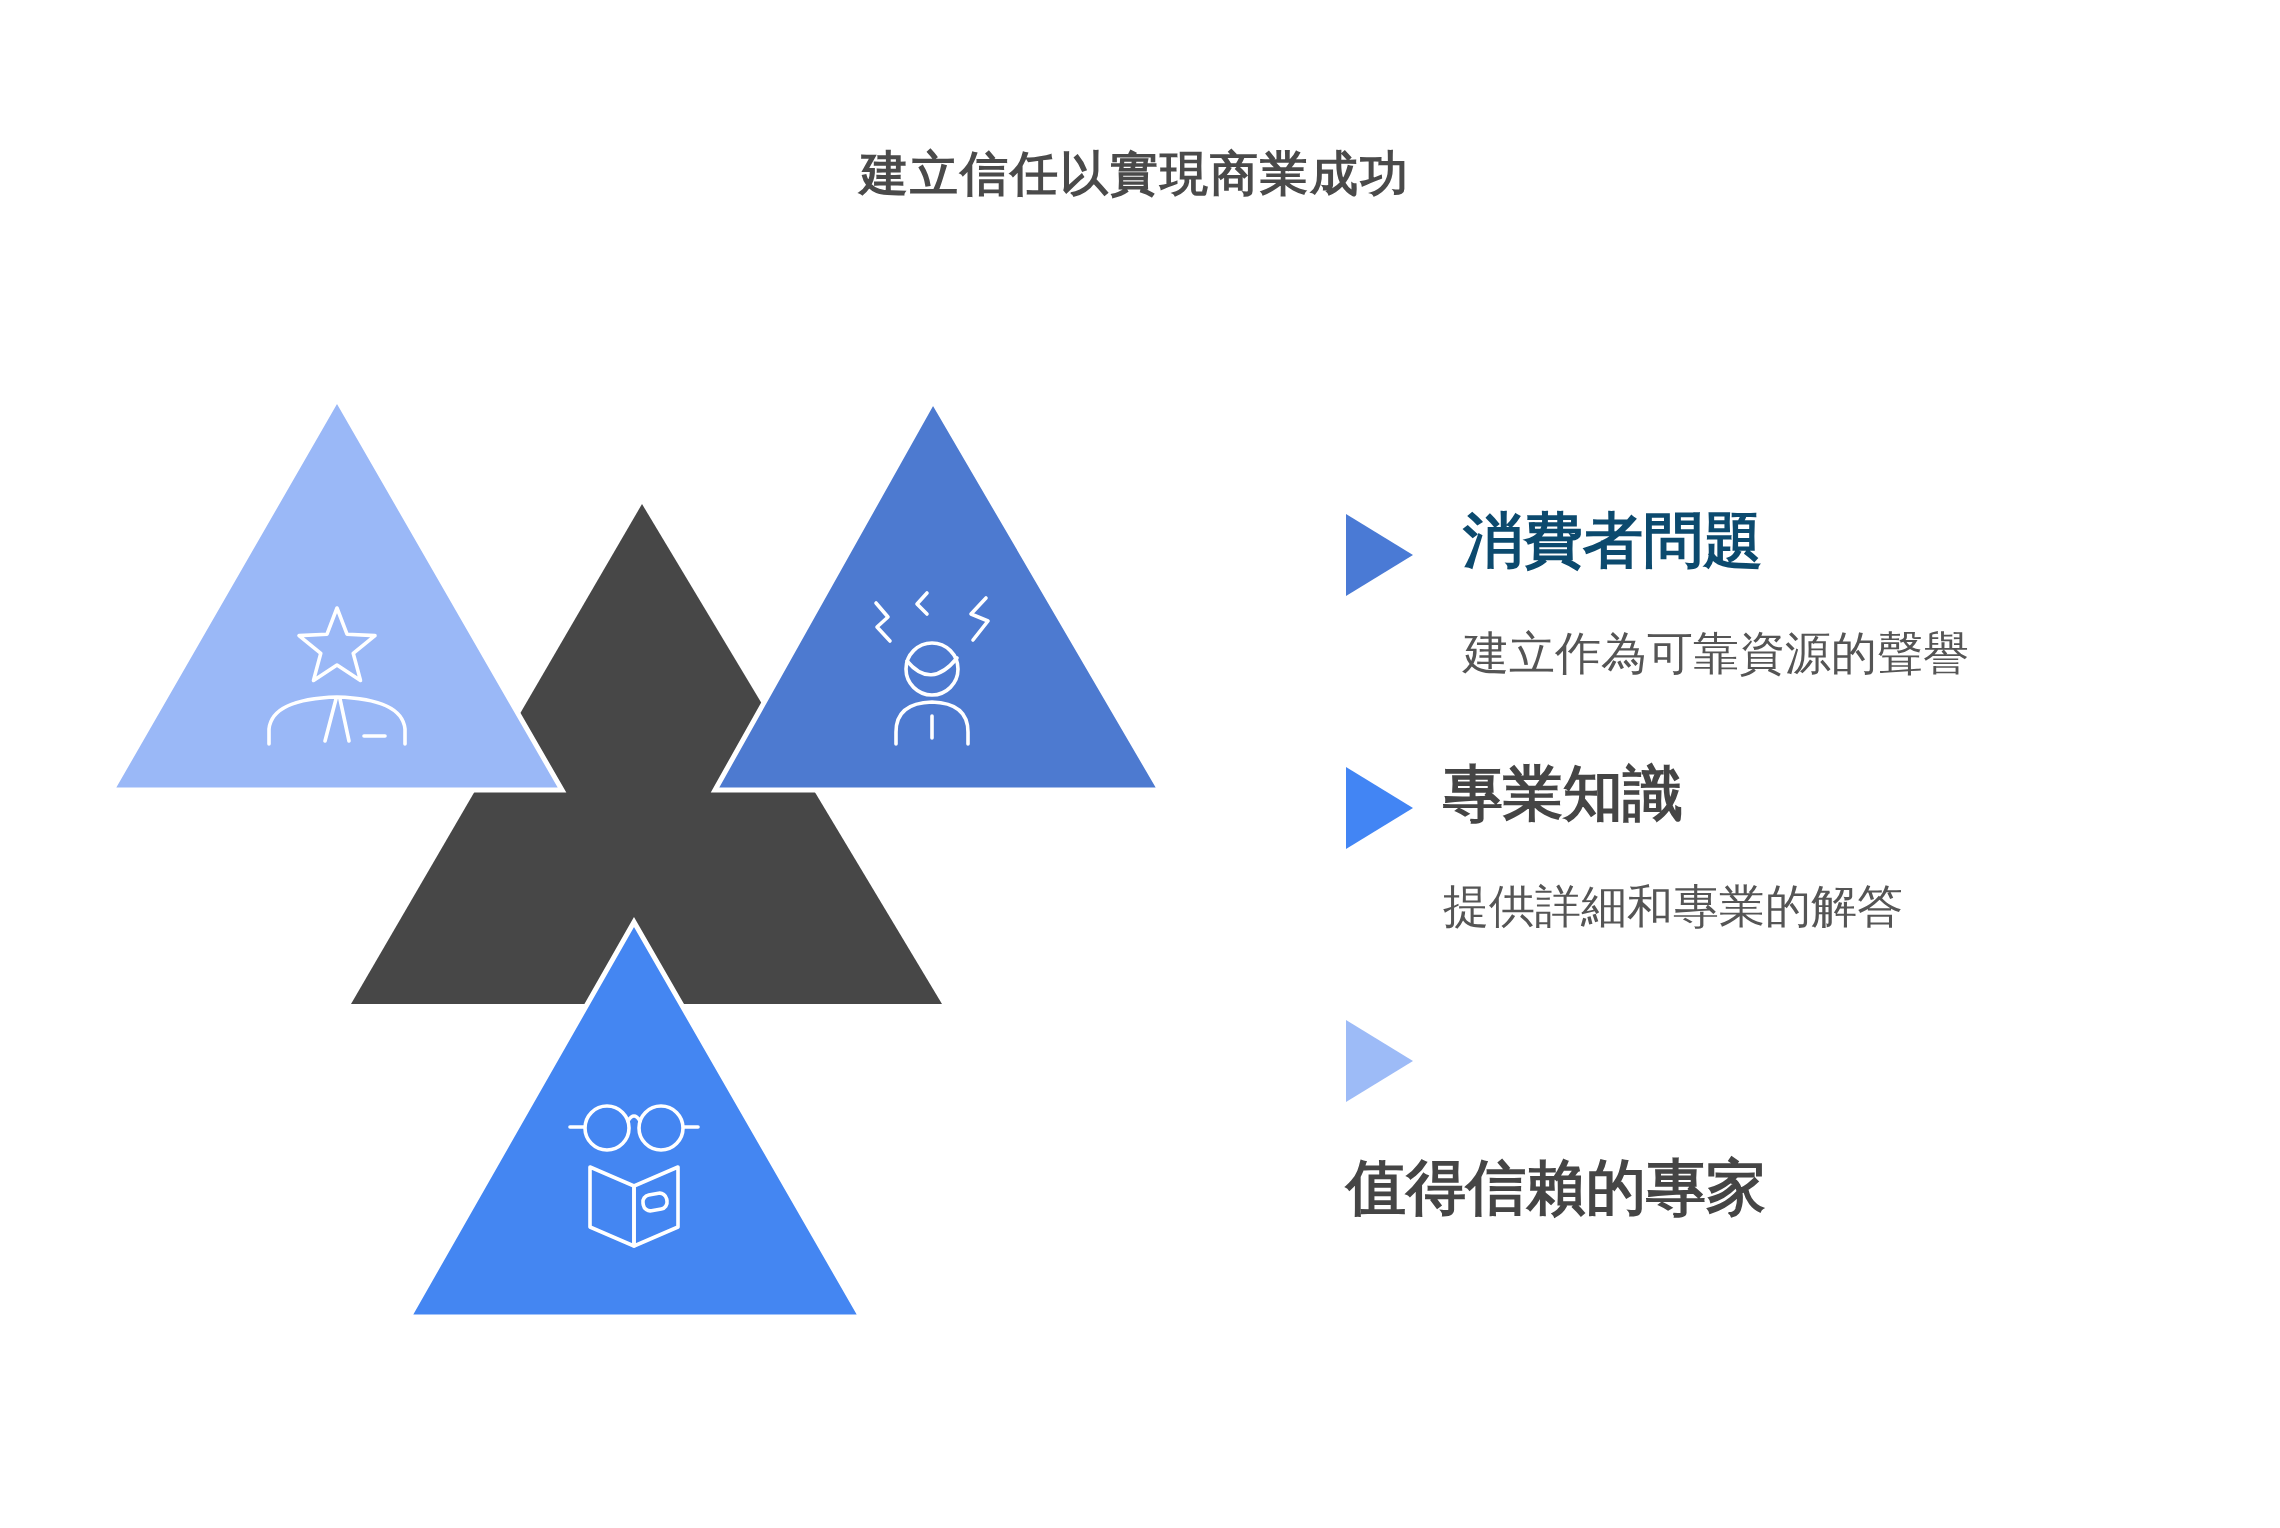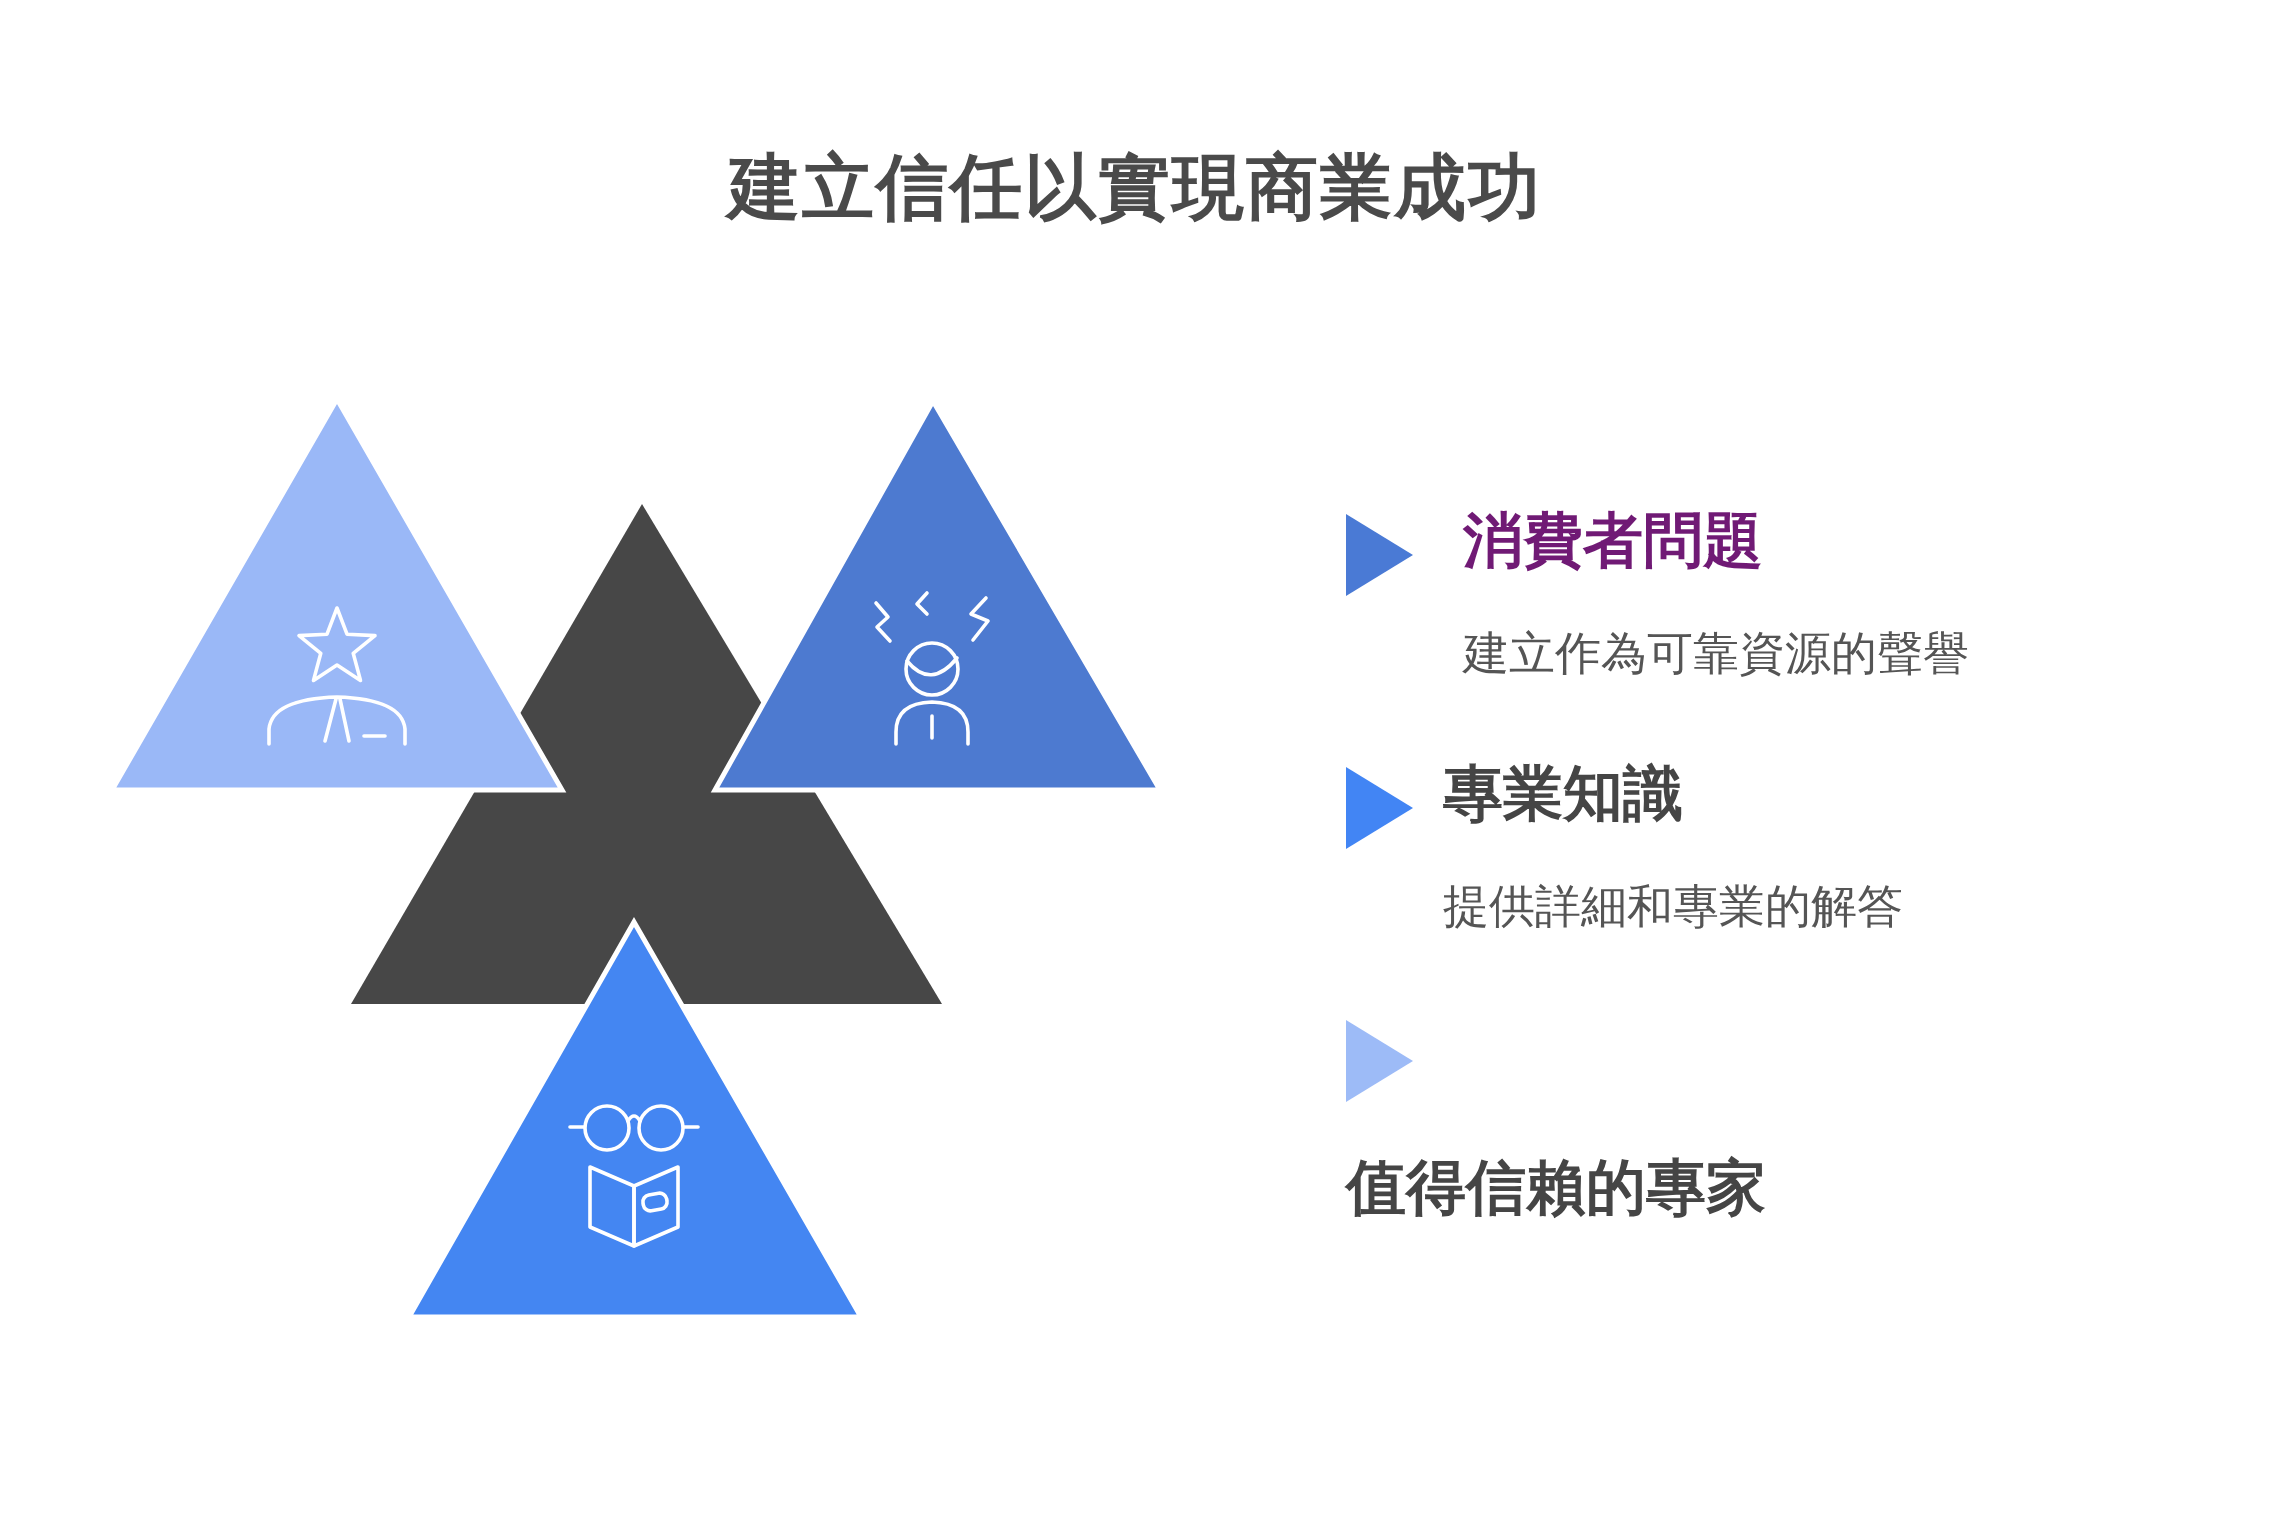--- a/index.html
+++ b/index.html
@@ -15,21 +15,21 @@
     background: #ffffff;
     overflow: hidden;
   }
   .title {
     position: absolute;
     top: 148px;
     left: 0;
     right: 10px;
     margin: 0;
     text-align: center;
-    font-size: 72px;
+    font-size: 48px;
     font-weight: 700;
     letter-spacing: 2px;
     color: #4a4a4a;
     line-height: 1.1;
   }
   .cluster-svg {
     position: absolute;
     top: 0;
     left: 0;
     width: 2280px;
@@ -137,21 +137,21 @@
       <path d="M678,1167 L634,1186 L634,1246 L678,1227 Z"></path>
       <rect x="643" y="1194" width="24" height="16" rx="7" transform="rotate(-10 655 1202)"></rect>
     </g>
   </svg>
 
   <div class="legend">
 
     <div class="list-item item-0">
       <div class="bullet" style="border-left-color: rgb(74, 122, 213);"></div>
       <div class="item-text">
-        <p class="item-title" style="color: #701a75;">消費者問題</p>
+        <p class="item-title" style="color: #0c4a6e;">消費者問題</p>
         <p class="item-sub" style="color: rgb(85, 85, 85);">建立作為可靠資源的聲譽</p>
       </div>
     </div>
 
     <div class="list-item item-1">
       <div class="bullet" style="border-left-color: rgb(66, 133, 244);"></div>
       <div class="item-text">
         <p class="item-title" style="color: rgb(69, 69, 69);">專業知識</p>
         <p class="item-sub" style="color: rgb(85, 85, 85);">提供詳細和專業的解答</p>
       </div>

